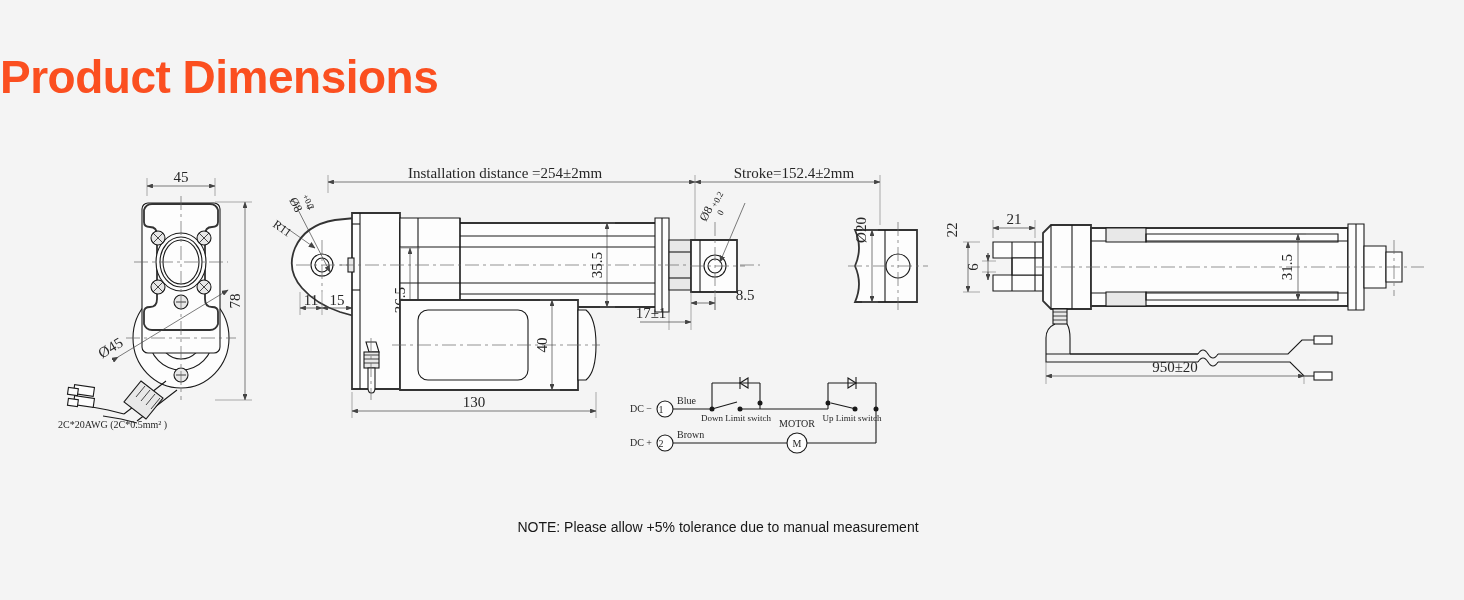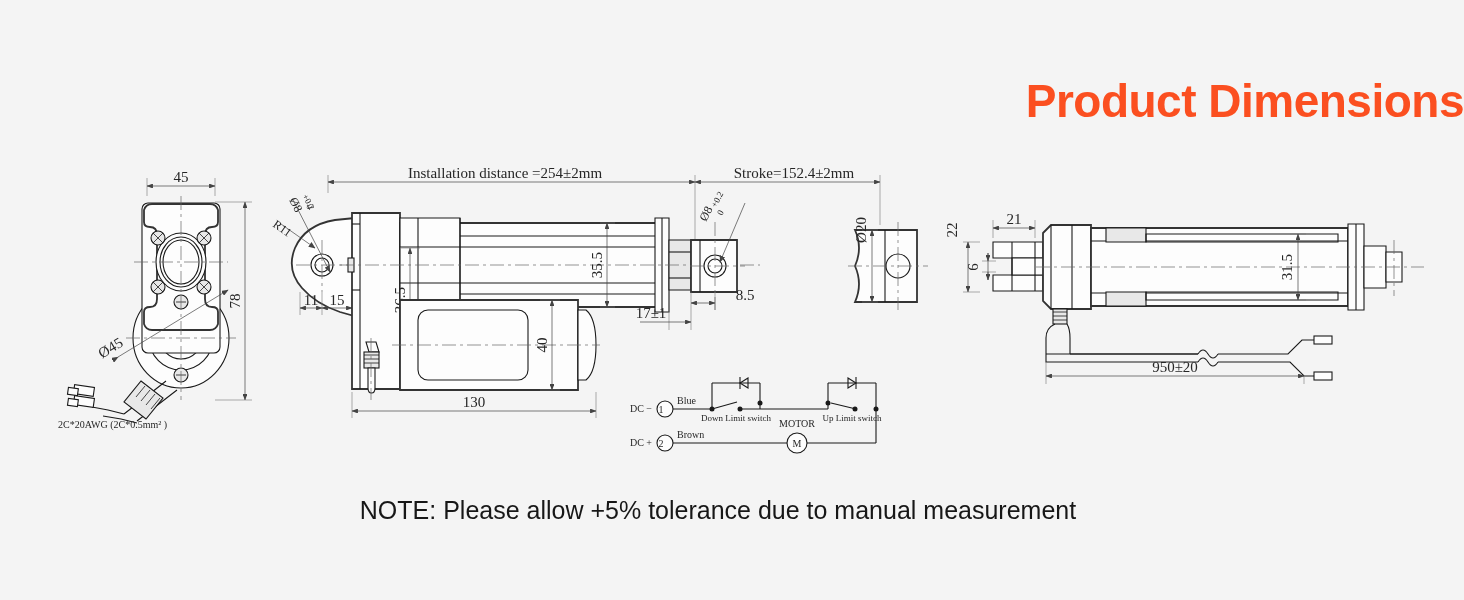--- a/index.html
+++ b/index.html
@@ -10,38 +10,38 @@
   }
   #page {
     position: relative;
     width: 1464px;
     height: 600px;
     background: #f4f4f4;
     overflow: hidden;
   }
   #title {
     position: absolute;
-    top: 74px;
+    top: 50px;
     left: 0;
     width: 1464px;
-    text-align: right;
+    text-align: left;
     font-family: "Liberation Sans", sans-serif;
     font-size: 46px;
     font-weight: bold;
     letter-spacing: -0.5px;
     color: #fb4f20;
   }
   #note {
     position: absolute;
-    top: 496px;
+    top: 519px;
     left: 0;
     width: 1436px;
     text-align: center;
     font-family: "Liberation Sans", sans-serif;
-    font-size: 25px;
+    font-size: 14px;
     color: #171717;
   }
   #drawing {
     position: absolute;
     top: 0; left: 0;
     width: 1464px;
     height: 600px;
   }
   svg text { font-family: "Liberation Serif", serif; fill: #262626; }
 </style>

